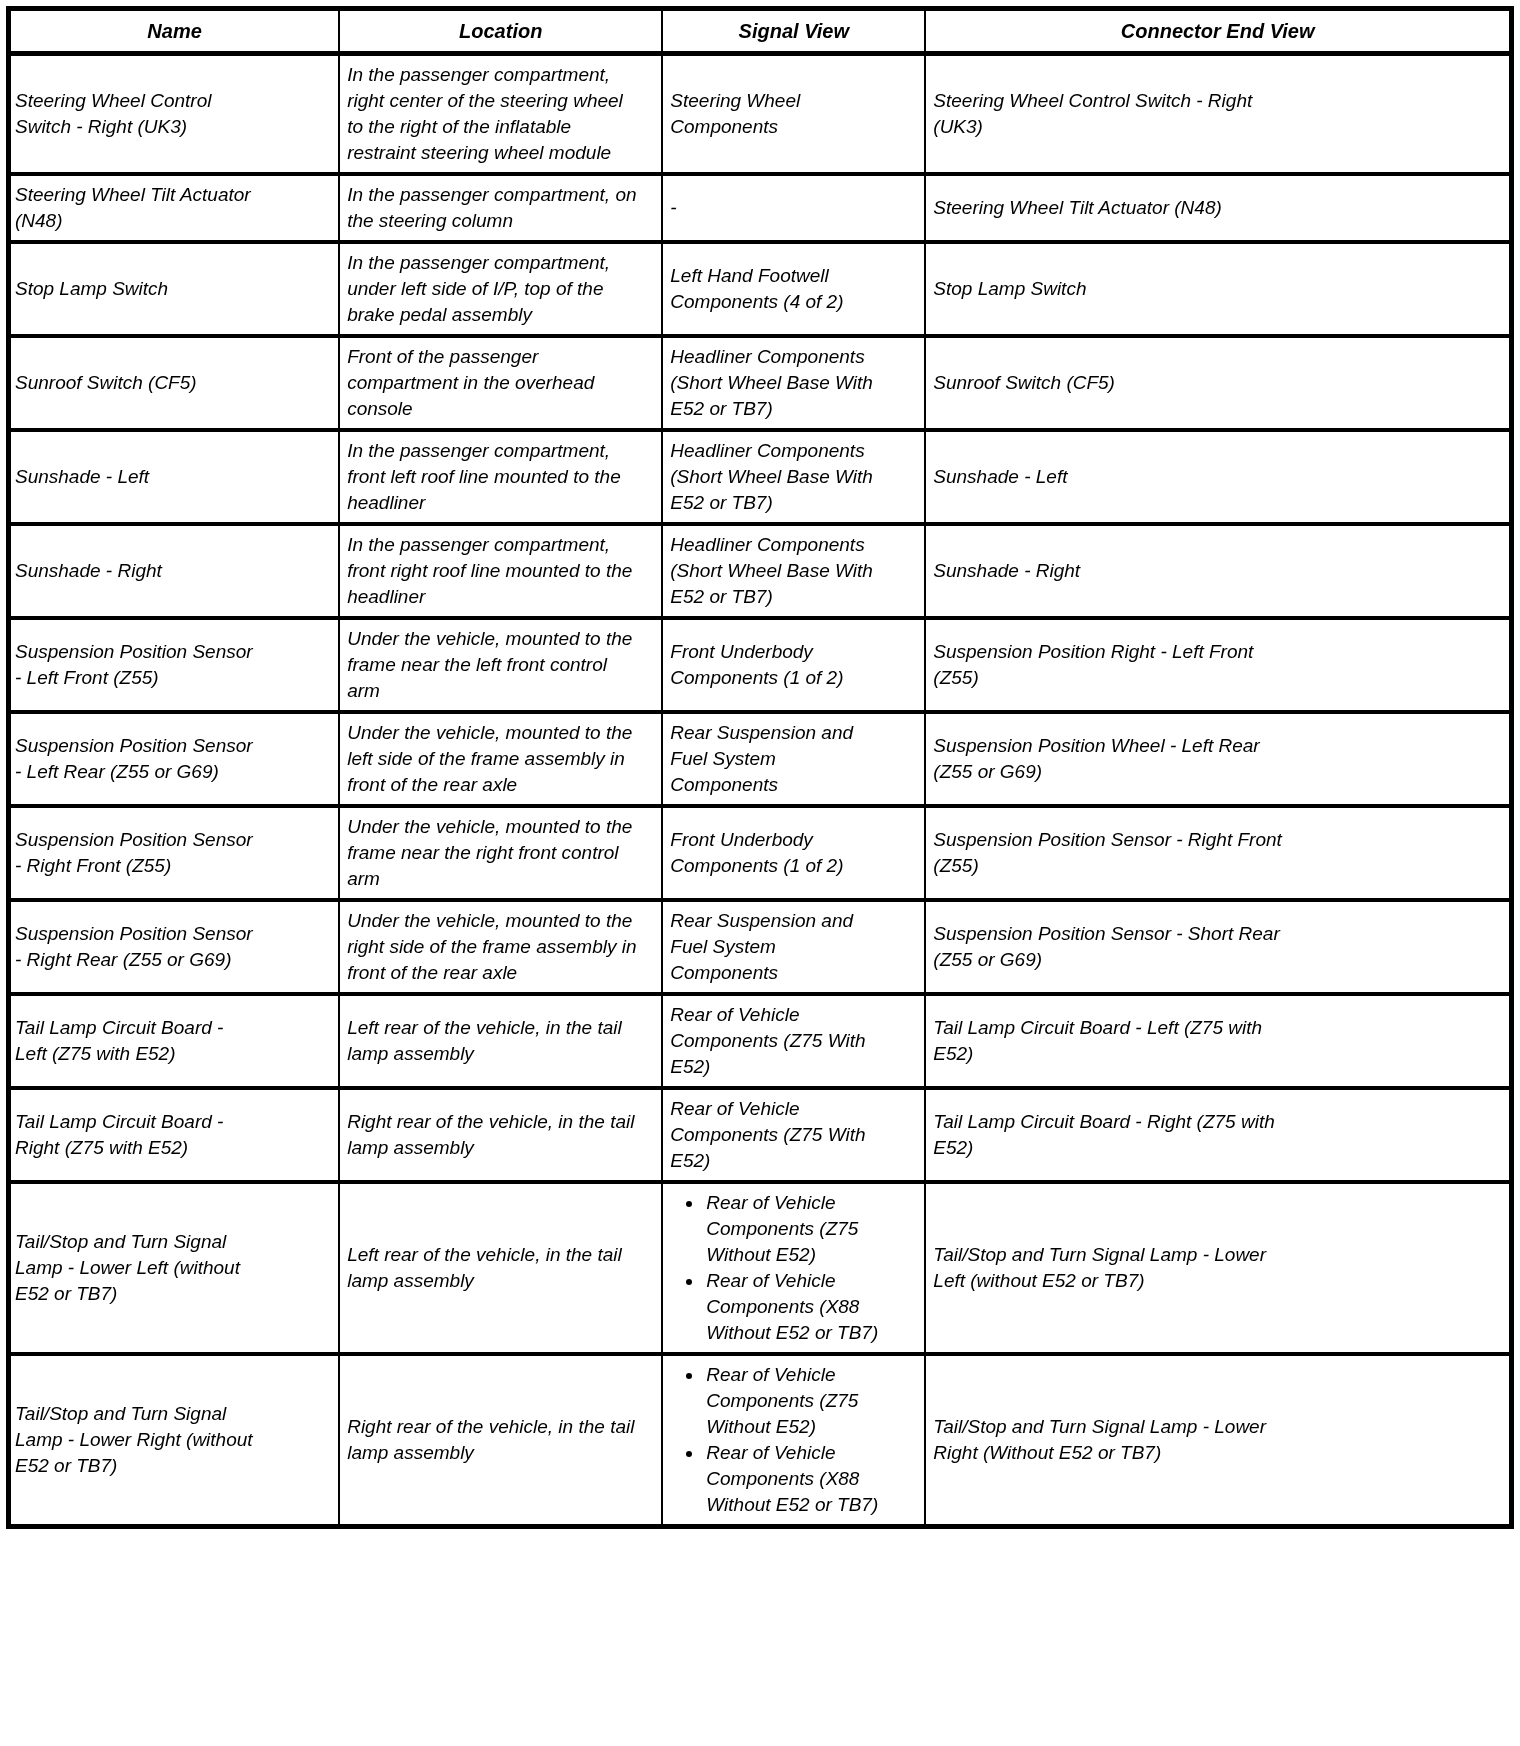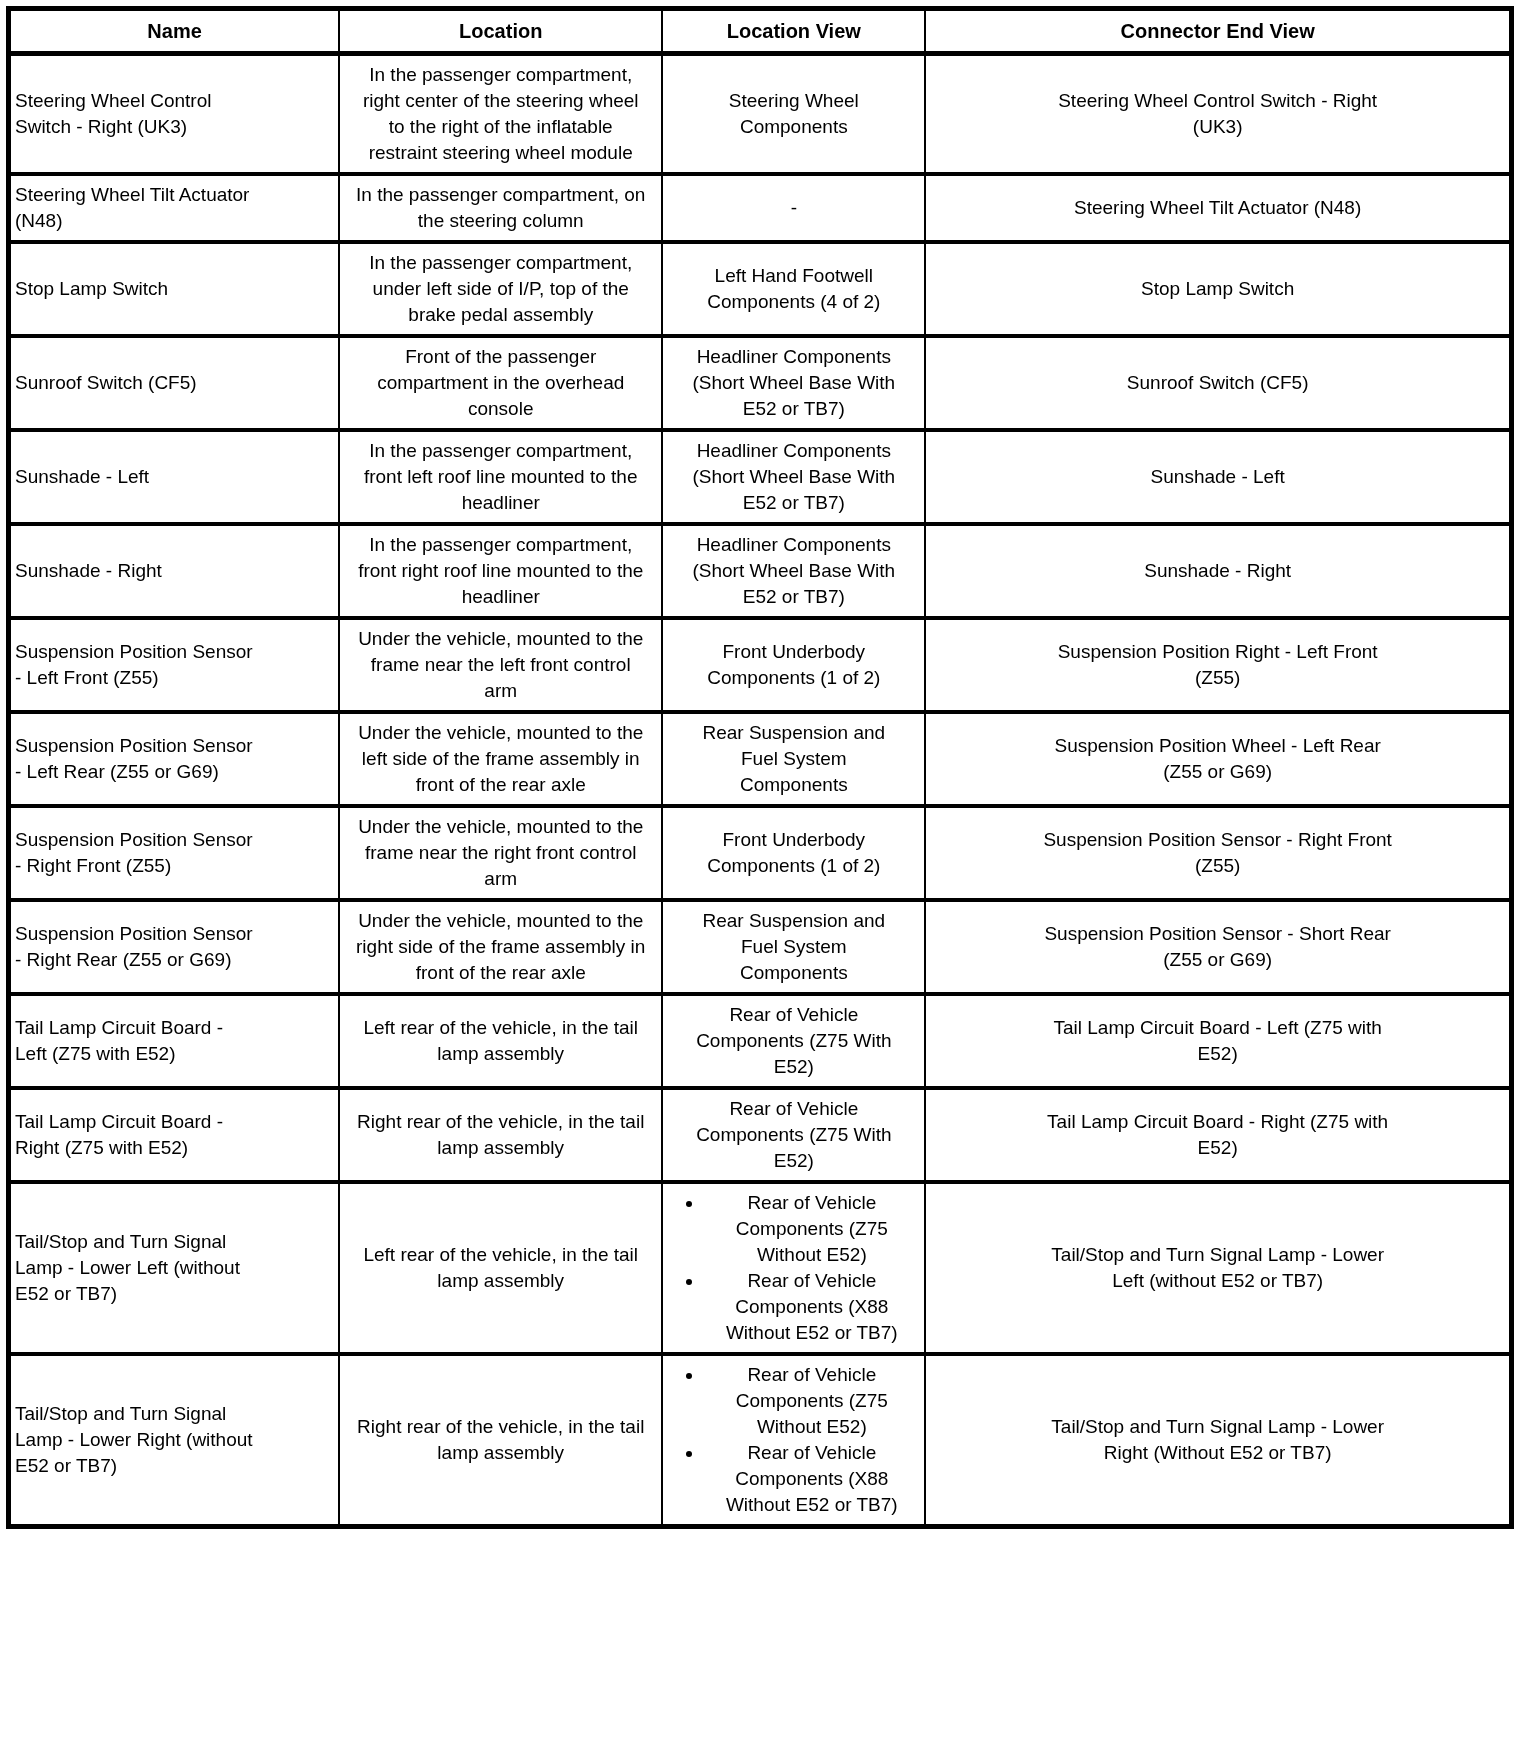--- a/index.html
+++ b/index.html
@@ -16,20 +16,21 @@
     padding: 6px;
     background: #ffffff;
   }
   table.component-table {
     border-collapse: collapse;
     table-layout: fixed;
     width: 100%;
     height: 1216px;
     border: 5px solid #000000;
     background: #ffffff;
+    font-style: italic;
   }
   th {
     font-size: 20px;
     font-weight: bold;
     text-align: center;
     vertical-align: middle;
     border: 2px solid #000000;
     border-top: 5px solid #000000;
     border-bottom: 5px solid #000000;
     padding: 6px 4px;
@@ -44,21 +45,21 @@
     border-bottom: 4px solid #000000;
     padding: 6px 7px;
     white-space: pre-line;
     overflow: hidden;
   }
   td.c-name {
     text-align: left;
     padding: 6px 4px;
   }
   td.c-loc, td.c-locator, td.c-conn {
-    text-align: center;
+    text-align: left;
   }
   ul.bullets {
     margin: 0;
     padding-left: 34px;
     white-space: pre-line;
     list-style-type: disc;
   }
   ul.bullets li {
     padding-left: 2px;
     margin: 0;
@@ -72,21 +73,21 @@
     <colgroup>
       <col style="width:22%">
       <col style="width:21.5%">
       <col style="width:17.5%">
       <col style="width:39%">
     </colgroup>
     <thead>
       <tr>
         <th>Name</th>
         <th>Location</th>
-        <th>Location View</th>
+        <th>Signal View</th>
         <th>Connector End View</th>
       </tr>
     </thead>
     <tbody id="table-body">
         <tr>
           <td class="c-name">Steering Wheel Control
 Switch - Right (UK3)</td>
           <td class="c-loc">In the passenger compartment,
 right center of the steering wheel
 to the right of the inflatable

